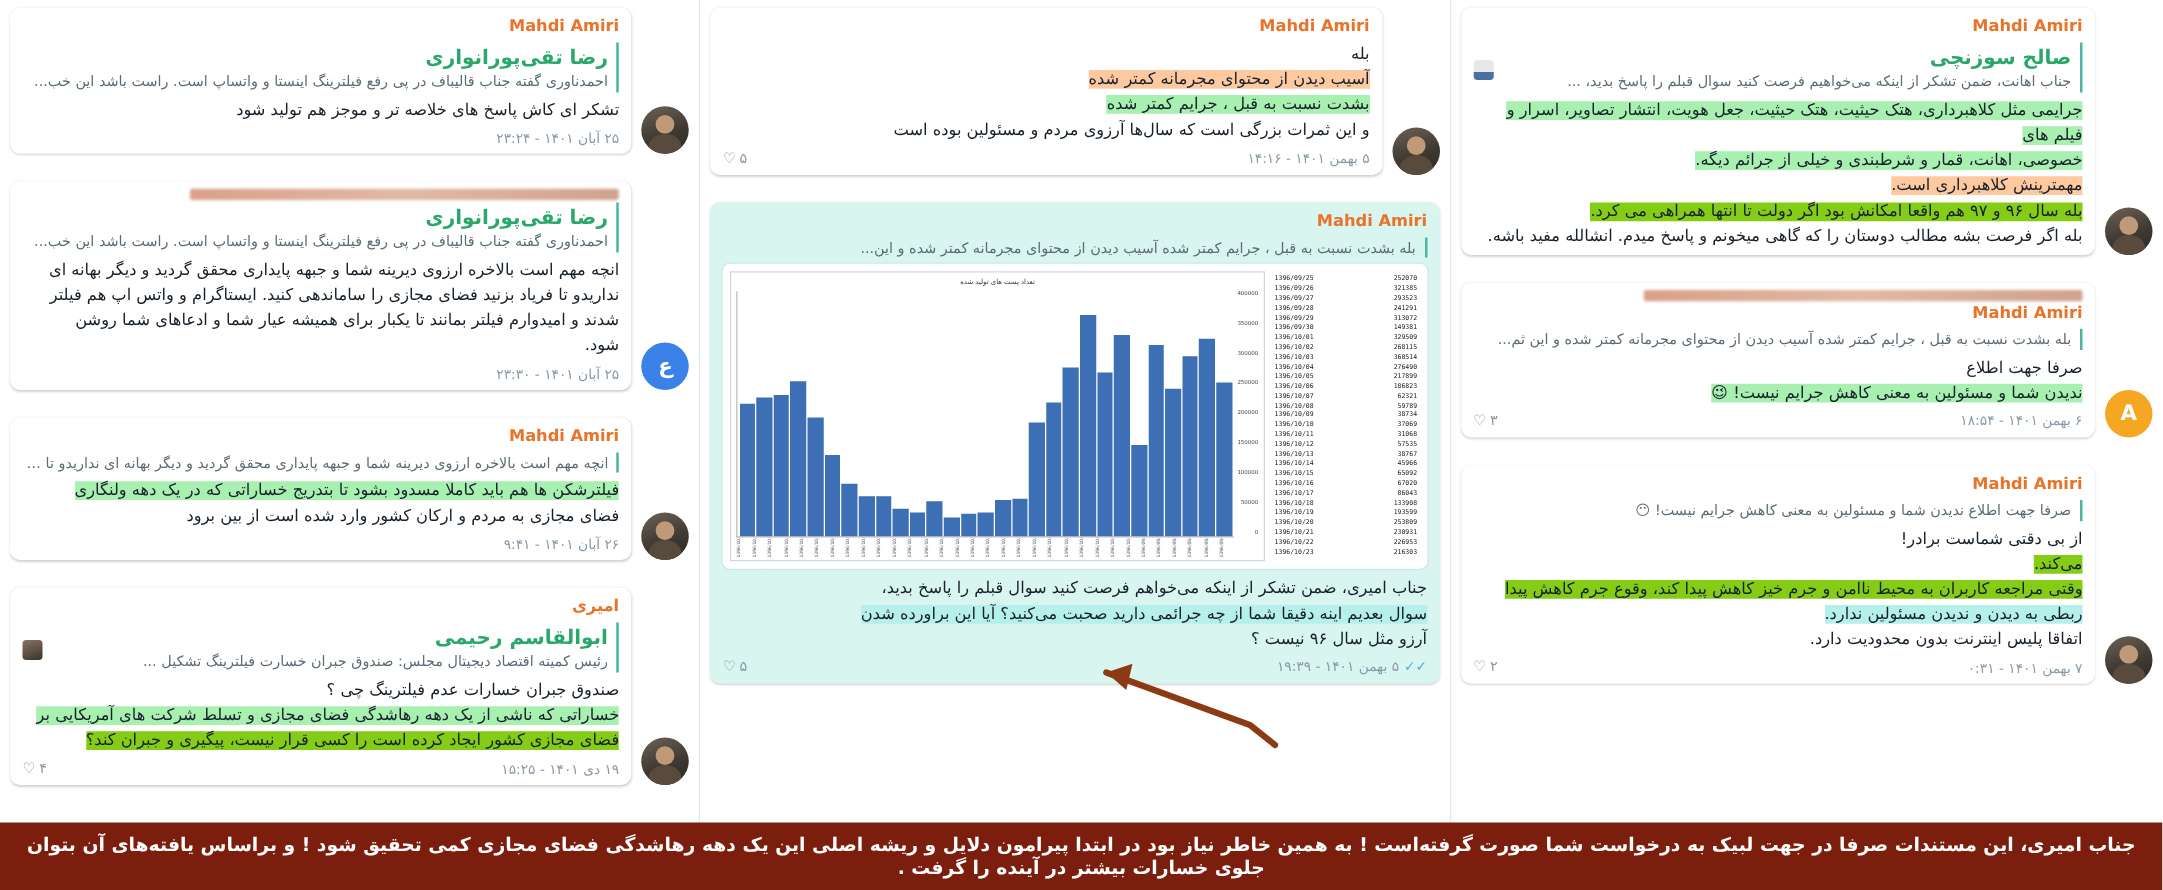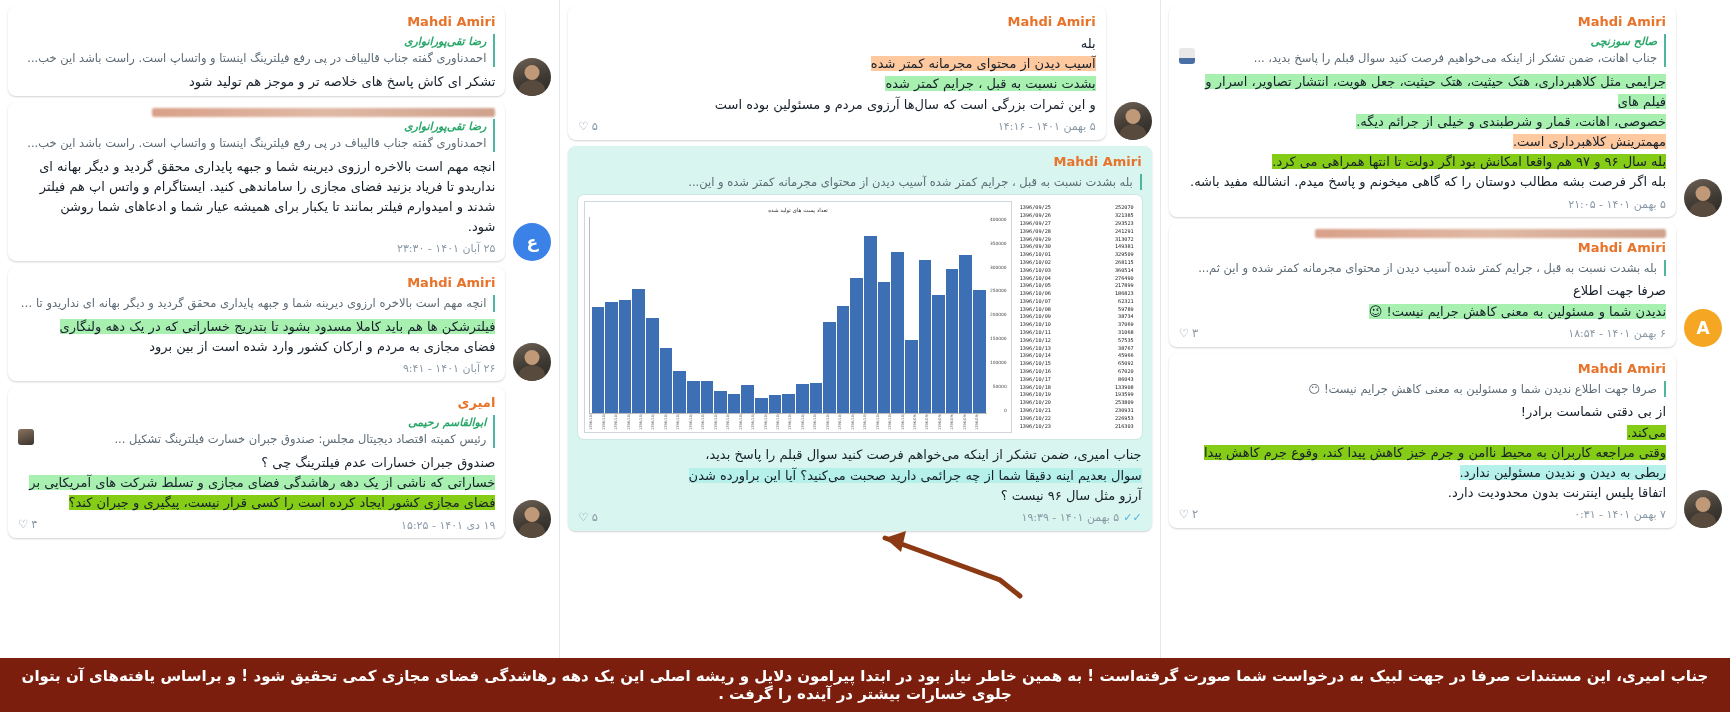--- a/index.html
+++ b/index.html
@@ -16,21 +16,21 @@
     background: #ffffff;
     display: flex;
     flex-direction: row-reverse;
     gap: 0;
   }
   .column {
     height: 658px;
     padding: 6px 8px;
     display: flex;
     flex-direction: column;
-    gap: 6px;
+    gap: 22px;
     overflow: hidden;
   }
   .col-right { width: 560px; }
   .col-mid   { width: 600px; }
   .col-left  { width: 570px; }
 
   
   .msg-row {
     display: flex;
     flex-direction: row;
@@ -90,21 +90,21 @@
     margin-bottom:2px;
   }
   .quote {
     border-right: 2px solid #4eb5a0;
     padding-right: 7px;
     margin: 2px 0 5px 0;
     font-size: 11.5px;
     color: #5d6b75;
     line-height: 1.45;
   }
-  .quote .q-name { color:#2aa76a; font-weight:bold; display:block; font-size:11px;font-style:italic; }
+  .quote .q-name { color:#2aa76a; font-weight:bold; display:block; font-size:16px; }
   .quote .q-text { display:block; white-space:nowrap; overflow:hidden; text-overflow:ellipsis; }
   .q-with-thumb { display:flex; flex-direction:row-reverse; gap:5px; align-items:flex-start; }
   .q-thumb { width:16px; height:16px; border-radius:3px; flex:0 0 16px; background:#7a8a99; margin-top:14px; }
   .q-thumb.chart { background:linear-gradient(0deg,#4a6fa5 0 40%,#e8e8e8 40% 100%); }
   .q-thumb.person { background:linear-gradient(160deg,#8a7360,#3a332c); }
   .q-blur { height:9px; border-radius:2px; background:linear-gradient(90deg,#d9a089,#e0b9a4,#cfa28c); filter: blur(1.1px); width:72%; }
 
   .line { display:block; }
   .hl-y { background:#84cc16; }
   .hl-g { background:#a8f0b0; }
@@ -203,20 +203,23 @@
 
     <div class="msg-row">
       <div class="avatar photo"></div>
       <div class="bubble">
         <div class="sender">Mahdi Amiri</div>
         <div class="quote">
           <span class="q-name">رضا تقی‌پورانواری</span>
           <span class="q-text">احمدناوری گفته جناب قالیباف در پی رفع فیلترینگ اینستا و واتساپ است. راست باشد این خب...</span>
         </div>
         <div class="line">تشکر ای کاش پاسخ های خلاصه تر و موجز هم تولید شود</div>
+        <div class="meta">
+          <span>۲۵ آبان ۱۴۰۱ - ۲۳:۲۴</span>
+        </div>
       </div>
     </div>
 
     <div class="msg-row">
       <div class="avatar letter blue">ع</div>
       <div class="bubble">
         <div class="q-blur"></div>
         <div class="quote">
           <span class="q-name">رضا تقی‌پورانواری</span>
           <span class="q-text">احمدناوری گفته جناب قالیباف در پی رفع فیلترینگ اینستا و واتساپ است. راست باشد این خب...</span>
@@ -532,23 +535,20 @@
           <div style="min-width:0;flex:1 1 auto;">
             <span class="q-name">صالح سوزنچی</span>
             <span class="q-text">جناب اهانت، ضمن تشکر از اینکه می‌خواهیم فرصت کنید سوال قبلم را پاسخ بدید، ...</span>
           </div>
         </div>
         <div class="line bold"><span class="hl-g">جرایمی مثل کلاهبرداری، هتک حیثیت، هتک حیثیت، جعل هویت، انتشار تصاویر، اسرار و فیلم های</span></div>
         <div class="line bold"><span class="hl-g">خصوصی، اهانت، قمار و شرطبندی و خیلی از جرائم دیگه.</span></div>
         <div class="line bold"><span class="hl-o">مهمترینش کلاهبرداری است.</span></div>
         <div class="line bold"><span class="hl-y">بله سال ۹۶ و ۹۷ هم واقعا امکانش بود اگر دولت تا انتها همراهی می کرد.</span></div>
         <div class="line">بله اگر فرصت بشه مطالب دوستان را که گاهی میخونم و پاسخ میدم. انشالله مفید باشه.</div>
-        <div class="meta">
-          <span>۵ بهمن ۱۴۰۱ - ۲۱:۰۵</span>
-        </div>
       </div>
     </div>
 
     <div class="msg-row">
       <div class="avatar letter orange">A</div>
       <div class="bubble">
         <div class="q-blur"></div>
         <div class="sender">Mahdi Amiri</div>
         <div class="quote">
           <span class="q-text">بله بشدت نسبت به قبل ، جرایم کمتر شده آسیب دیدن از محتوای مجرمانه کمتر شده و این ثم...</span>

